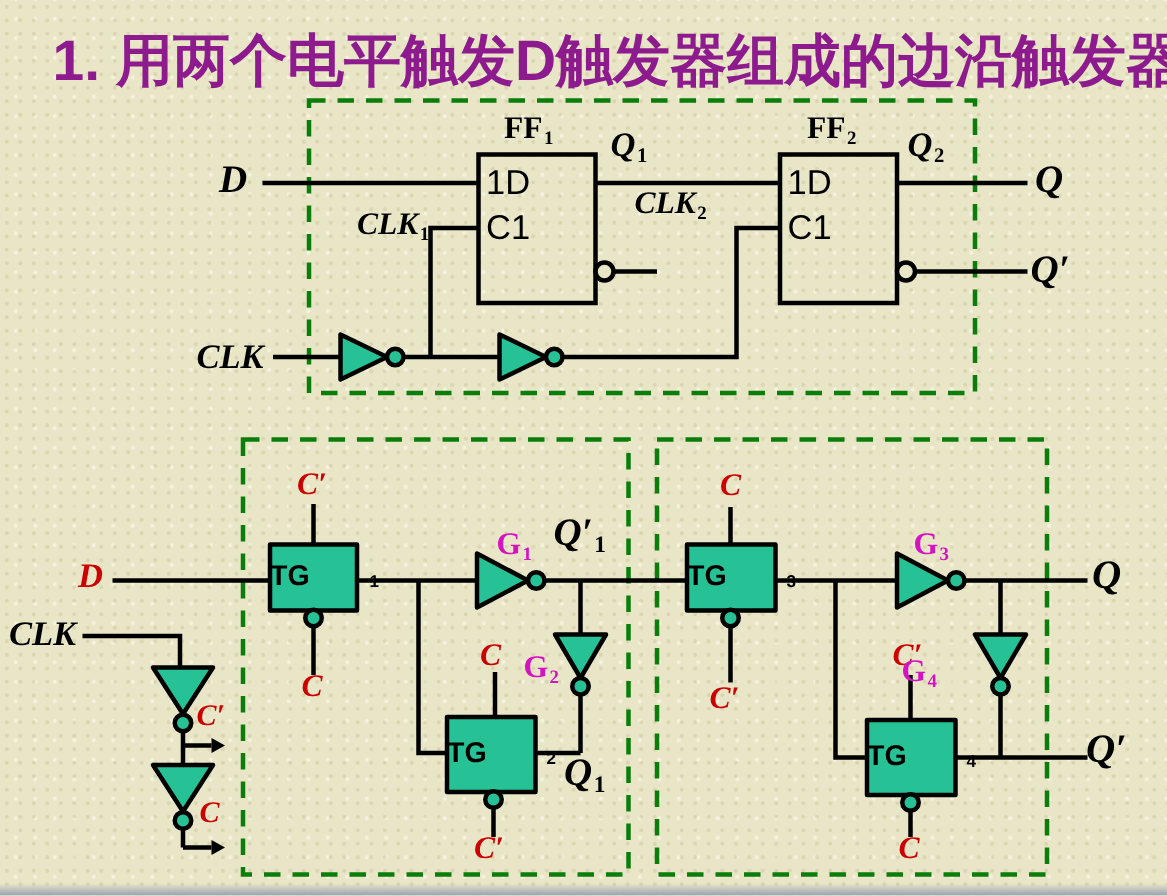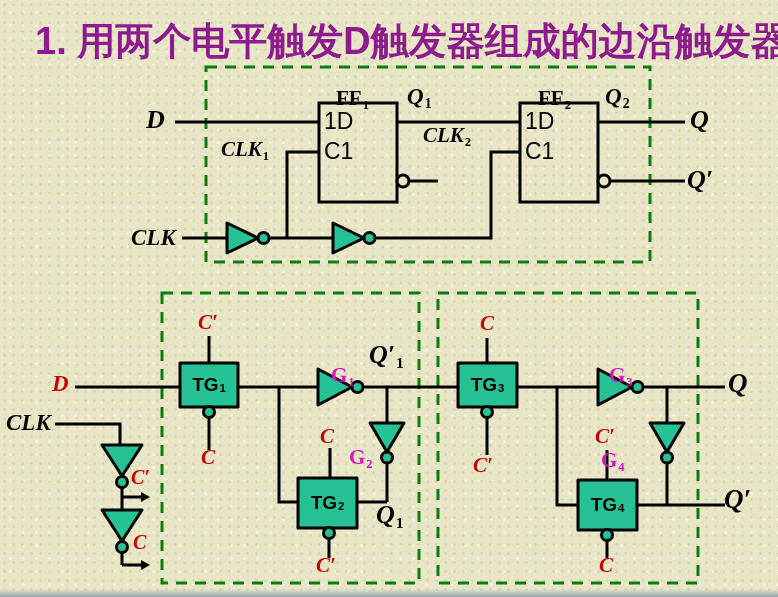--- a/index.html
+++ b/index.html
@@ -35,29 +35,29 @@
   svg.circuit{position:absolute;left:0;top:0;}
   .wire{stroke:var(--wire);stroke-width:3;fill:none;}
   .block{fill:none;stroke:var(--wire);stroke-width:3;}
   .dashed{fill:none;stroke:var(--box_dash);stroke-width:3;stroke-dasharray:11 8;}
   .gate{fill:var(--gate_fill);stroke:var(--wire);stroke-width:3;stroke-linejoin:round;}
   .bubble{fill:var(--gate_fill);stroke:var(--wire);stroke-width:3;}
   .bubble-open{fill:var(--background);stroke:var(--wire);stroke-width:3;}
   .arrowhead{fill:var(--wire);stroke:none;}
   .lbl{position:absolute;line-height:1;white-space:nowrap;color:#000;}
   .ser-bi{font-family:"Liberation Serif","DejaVu Serif",serif;font-weight:bold;font-style:italic;}
-  .ser-b{font-family:"Liberation Serif","DejaVu Serif",serif;font-weight:bold;margin-top:13px;}
+  .ser-b{font-family:"Liberation Serif","DejaVu Serif",serif;font-weight:bold;}
   .ser{font-family:Liberation Sans, sans-serif;}
   .sans-b{font-family:"Liberation Sans","DejaVu Sans",sans-serif;font-weight:bold;}
   .red{color:var(--signal_red);}
   .magenta{color:var(--gate_label_magenta);text-align:right;}
   .sub{font-size:60%;font-style:normal;position:relative;top:.3em;margin-left:1px;}
   .fs27{font-size:27px}.fs26{font-size:26px}.fs23{font-size:23px}
   .fs21{font-size:21px}.fs20{font-size:20px}.fs19{font-size:19px}
-  .tg-text{display:flex;align-items:center;justify-content:center;position:absolute;color:#000;}
+  .tg-text{display:flex;align-items:center;position:absolute;color:#000;gap:39px;}
 </style>
 </head>
 <body>
 
 <div class="stage">
 
   <h1 class="title"><span>1.</span> <span>用两个电平触发D触发器组成的边沿触发器</span></h1>
 
   <svg class="circuit" width="778" height="597" viewBox="0 0 778 597">
 
@@ -139,21 +139,21 @@
   <span class="lbl ser-bi fs26" style="left:146px;top:107px">D</span>
   <span class="lbl ser-bi fs23" style="left:131px;top:226px">CLK</span>
   <span class="lbl ser-b fs21" style="left:336px;top:75px"><span>FF</span><span class="sub">1</span></span>
   <span class="lbl ser-b fs21" style="left:538px;top:75px"><span>FF</span><span class="sub">2</span></span>
   <span class="lbl ser fs23" style="left:324px;top:110px">1D</span>
   <span class="lbl ser fs23" style="left:324px;top:140px">C1</span>
   <span class="lbl ser fs23" style="left:525px;top:110px">1D</span>
   <span class="lbl ser fs23" style="left:525px;top:140px">C1</span>
   <span class="lbl ser-bi fs23" style="left:407px;top:85px"><span>Q</span><span class="sub">1</span></span>
   <span class="lbl ser-bi fs23" style="left:605px;top:85px"><span>Q</span><span class="sub">2</span></span>
-  <span class="lbl ser-bi fs21" style="left:221px;top:139px"><span>CLK</span><span class="sub">1</span></span>
+  <span class="lbl ser-bi fs21" style="left:238px;top:139px"><span>CLK</span><span class="sub">1</span></span>
   <span class="lbl ser-bi fs21" style="left:423px;top:125px"><span>CLK</span><span class="sub">2</span></span>
   <span class="lbl ser-bi fs26" style="left:690px;top:107px">Q</span>
   <span class="lbl ser-bi fs26" style="left:687px;top:167px">Q′</span>
 
   <span class="lbl ser-bi fs23 red" style="left:52px;top:372px">D</span>
   <span class="lbl ser-bi fs23" style="left:6px;top:411px">CLK</span>
   <span class="lbl ser-bi fs20 red" style="left:131px;top:467px">C′</span>
   <span class="lbl ser-bi fs20 red" style="left:133px;top:532px">C</span>
 
   <span class="tg-text sans-b fs19" style="left:180px;top:363px;width:58px;height:44px">

